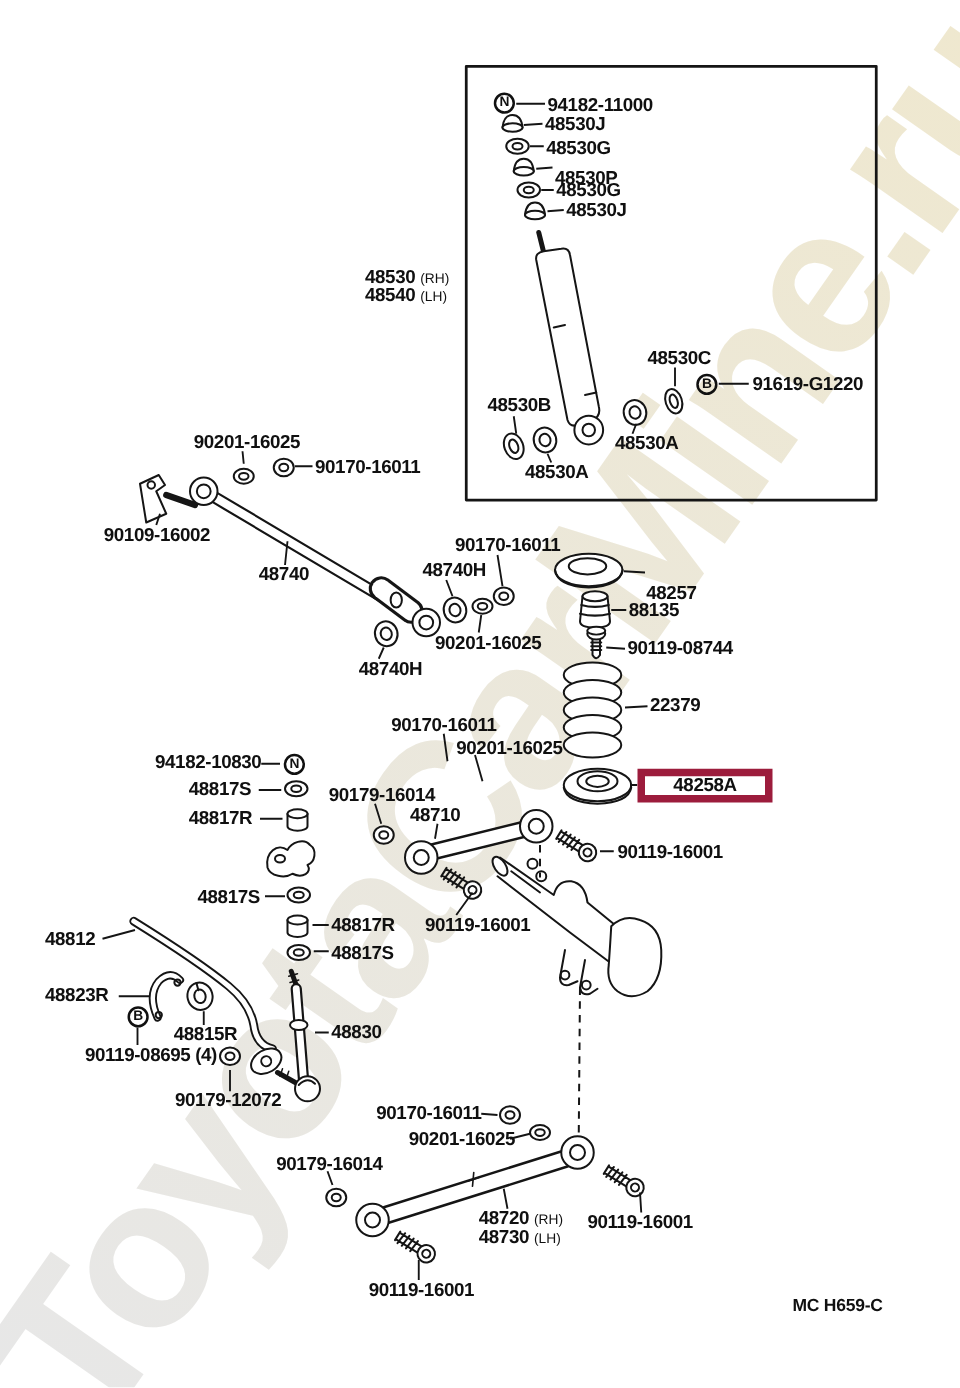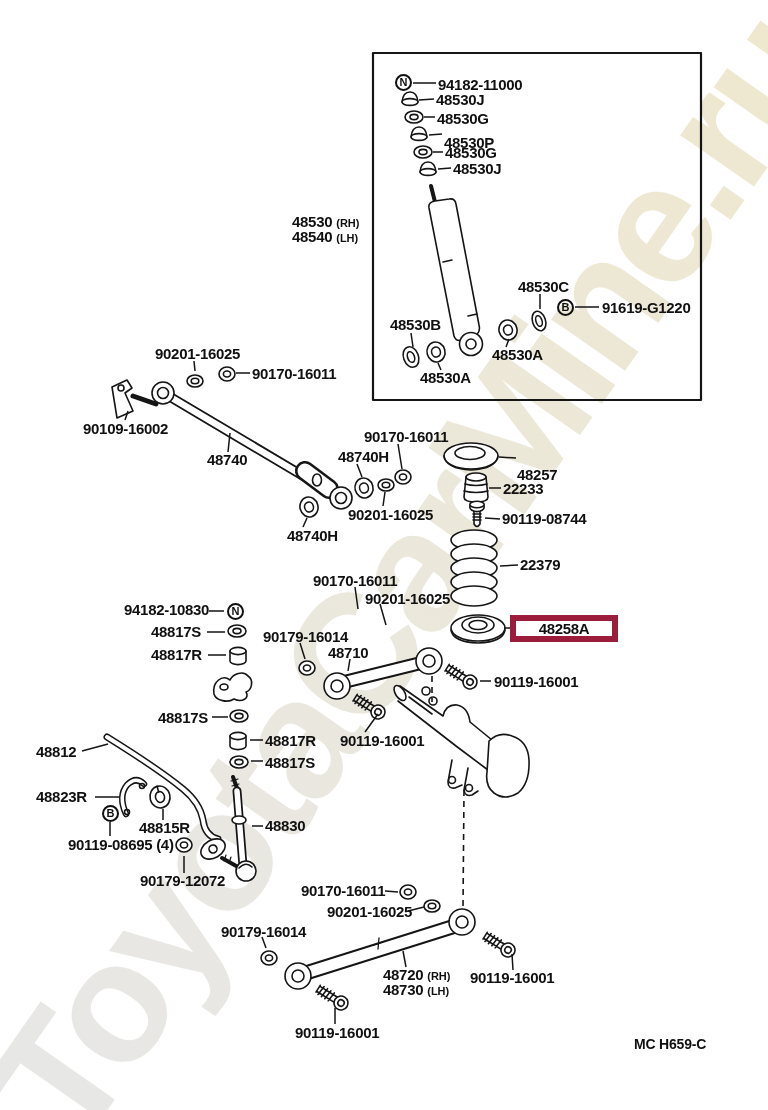--- a/index.html
+++ b/index.html
@@ -7,21 +7,21 @@
          font-family:"Liberation Sans",sans-serif;}
   svg.art{position:absolute;left:0;top:0;}
   .parts{stroke:#151515;fill:#ffffff;stroke-width:1.6;stroke-linecap:round;stroke-linejoin:round;}
   .leaders{stroke:#151515;stroke-width:1.5;fill:none;}
   .dashes{stroke:#151515;stroke-width:1.6;fill:none;stroke-dasharray:6 5;}
   .lbl{position:absolute;font-weight:700;font-size:15px;line-height:13px;color:#101010;
        letter-spacing:-0.3px;white-space:nowrap;}
   .pair{position:absolute;display:flex;flex-direction:column;gap:1px;}
   .pair .row{display:flex;align-items:baseline;gap:4px;}
   .pair .num{font-weight:700;font-size:15px;line-height:13px;color:#101010;letter-spacing:-0.3px;}
-  .suf{font-size:11px;font-weight:700;color:#101010;}
+  .suf{font-size:11px;font-weight:400;color:#101010;}
   .circ{position:absolute;box-sizing:border-box;width:17px;height:17px;border:2px solid #101010;
         border-radius:50%;font-size:11px;font-weight:700;line-height:12px;text-align:center;color:#101010;}
   .hl{position:absolute;box-sizing:border-box;left:510px;top:615px;width:108px;height:27px;
       border:6px solid #9c1c3c;background:#fff;display:flex;align-items:center;justify-content:center;
       font-weight:700;font-size:15px;letter-spacing:-0.3px;color:#101010;}
   .code{position:absolute;left:634px;top:1036px;font-weight:700;font-size:14px;color:#101010;letter-spacing:-0.2px;}
 </style>
 </head>
 <body>
 
@@ -272,21 +272,21 @@
 <div class="lbl" style="left:420px;top:371px">48530A</div>
 <div class="lbl" style="left:492px;top:348px">48530A</div>
 
 <div class="lbl" style="left:155px;top:347px">90201-16025</div>
 <div class="lbl" style="left:252px;top:367px">90170-16011</div>
 <div class="lbl" style="left:83px;top:422px">90109-16002</div>
 <div class="lbl" style="left:207px;top:453px">48740</div>
 <div class="lbl" style="left:364px;top:430px">90170-16011</div>
 <div class="lbl" style="left:338px;top:450px">48740H</div>
 <div class="lbl" style="left:517px;top:468px">48257</div>
-<div class="lbl" style="left:503px;top:482px">22233</div>
+<div class="lbl" style="left:503px;top:482px">88135</div>
 <div class="lbl" style="left:348px;top:508px">90201-16025</div>
 <div class="lbl" style="left:287px;top:529px">48740H</div>
 <div class="lbl" style="left:502px;top:512px">90119-08744</div>
 <div class="lbl" style="left:520px;top:558px">22379</div>
 <div class="lbl" style="left:313px;top:574px">90170-16011</div>
 <div class="lbl" style="left:365px;top:592px">90201-16025</div>
 
 <div class="hl">
   <span>48258A</span>
 </div>

